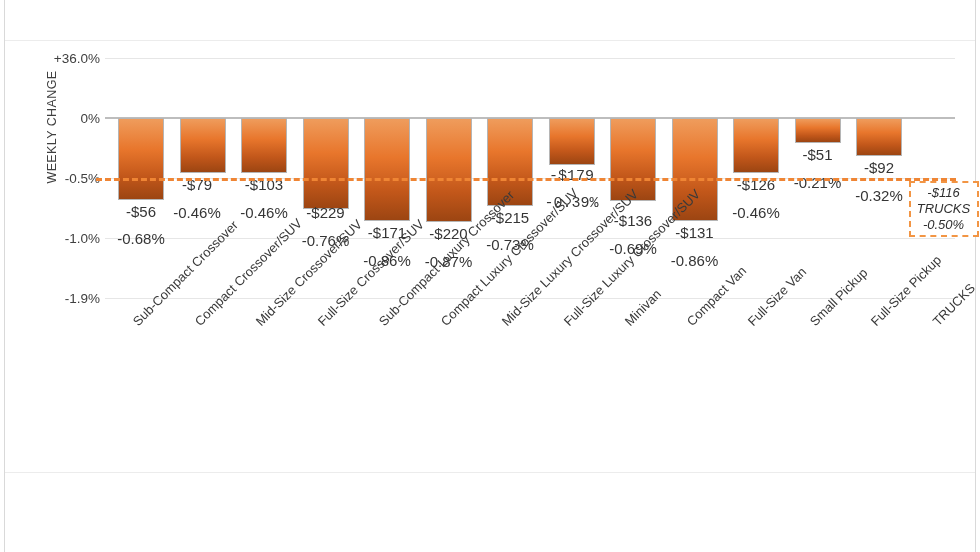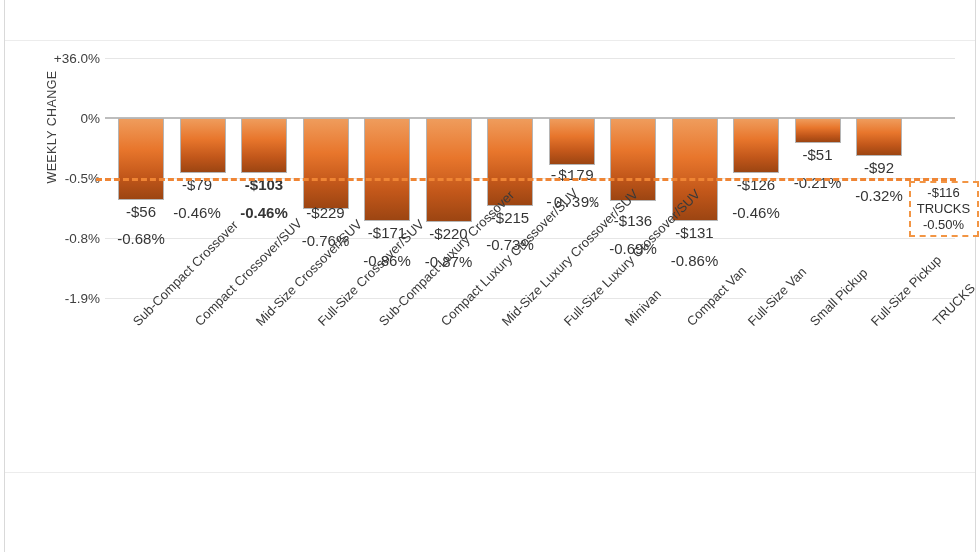--- a/index.html
+++ b/index.html
@@ -153,21 +153,21 @@
         <div class="ytick-wrap" style="top: 58px;">
           <div class="ytick">+36.0%</div>
         </div>
         <div class="ytick-wrap" style="top: 118px;">
           <div class="ytick">0%</div>
         </div>
         <div class="ytick-wrap" style="top: 178px;">
           <div class="ytick">-0.5%</div>
         </div>
         <div class="ytick-wrap" style="top: 238px;">
-          <div class="ytick">-0.8%</div>
+          <div class="ytick">-1.0%</div>
         </div>
         <div class="ytick-wrap" style="top: 298px;">
           <div class="ytick">-1.9%</div>
         </div>
       </div>
     <div id="bars">
         <div class="bar" style="left: 118px; top: 118px; width: 46px; height: 81.6px;"></div>
         <div class="bar" style="left: 179.5px; top: 118px; width: 46px; height: 55.2px;"></div>
         <div class="bar" style="left: 241px; top: 118px; width: 46px; height: 55.2px;"></div>
         <div class="bar" style="left: 302.5px; top: 118px; width: 46px; height: 91.2px;"></div>
@@ -177,34 +177,34 @@
         <div class="bar" style="left: 548.5px; top: 118px; width: 46px; height: 46.8px;"></div>
         <div class="bar" style="left: 610px; top: 118px; width: 46px; height: 82.8px;"></div>
         <div class="bar" style="left: 671.5px; top: 118px; width: 46px; height: 103.2px;"></div>
         <div class="bar" style="left: 733px; top: 118px; width: 46px; height: 55.2px;"></div>
         <div class="bar" style="left: 794.5px; top: 118px; width: 46px; height: 25.2px;"></div>
         <div class="bar" style="left: 856px; top: 118px; width: 46px; height: 38.4px;"></div>
       </div>
     <div id="dlabels">
         <div class="dlabel" style="left: 141px; top: 203.6px;"><span>-$56</span><span class="v2">-0.68%</span></div>
         <div class="dlabel" style="left: 197px; top: 177.2px;"><span>-$79</span><span class="v2">-0.46%</span></div>
-        <div class="dlabel" style="left: 264px; top: 177.2px; font-weight: bold;"><span>-$103</span><span class="v2">-0.46%</span></div>
+        <div class="dlabel" style="left: 264px; top: 177.2px;"><span>-$103</span><span class="v2">-0.46%</span></div>
         <div class="dlabel" style="left: 325.5px; top: 205px;"><span>-$229</span><span class="v2">-0.76%</span></div>
         <div class="dlabel" style="left: 387px; top: 225.2px;"><span>-$171</span><span class="v2">-0.86%</span></div>
         <div class="dlabel" style="left: 448.5px; top: 226.4px;"><span>-$220</span><span class="v2">-0.87%</span></div>
         <div class="dlabel" style="left: 510px; top: 209.6px;"><span>-$215</span><span class="v2">-0.73%</span></div>
         <div class="dlabel" style="left: 571.5px; top: 168.8px; font-family: Liberation Mono, monospace;"><span>-$179</span><span class="v2">-0.39%</span></div>
         <div class="dlabel" style="left: 633px; top: 213px;"><span>-$136</span><span class="v2">-0.69%</span></div>
         <div class="dlabel" style="left: 694.5px; top: 225.2px;"><span>-$131</span><span class="v2">-0.86%</span></div>
         <div class="dlabel" style="left: 756px; top: 177.2px;"><span>-$126</span><span class="v2">-0.46%</span></div>
         <div class="dlabel" style="left: 817.5px; top: 147.2px;"><span>-$51</span><span class="v2">-0.21%</span></div>
         <div class="dlabel" style="left: 879px; top: 160.4px;"><span>-$92</span><span class="v2">-0.32%</span></div>
       </div>
     <div class="avgline" style="top: 178px;"></div>
-    <div class="callout" style="left: 908.5px; top: 181px; width: 70px;">
+    <div class="callout" style="left: 908.5px; top: 181px; width: 70px; font-style: italic;">
       <span>-$116</span>
       <span>TRUCKS</span>
       <span>-0.50%</span>
     </div>
     <div id="xlabels">
         <div class="xlabel" style="left: 135px; top: 316px;">Sub-Compact Crossover</div>
         <div class="xlabel" style="left: 196.5px; top: 316px;">Compact Crossover/SUV</div>
         <div class="xlabel" style="left: 258px; top: 316px;">Mid-Size Crossover/SUV</div>
         <div class="xlabel" style="left: 319.5px; top: 316px;">Full-Size Crossover/SUV</div>
         <div class="xlabel" style="left: 381px; top: 316px;">Sub-Compact Luxury Crossover</div>

